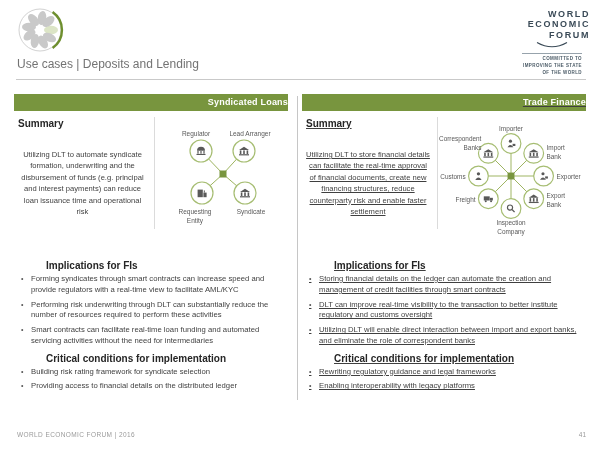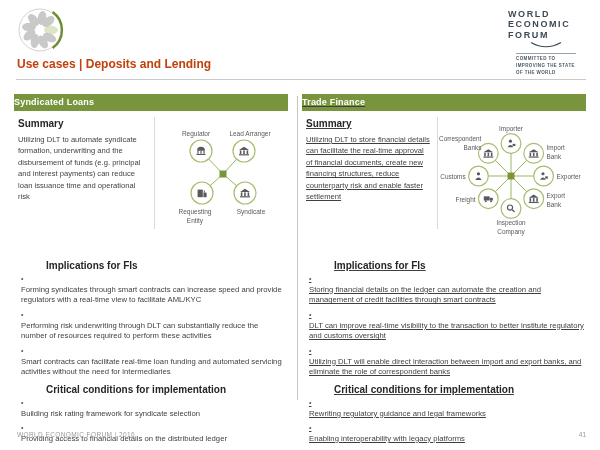--- a/index.html
+++ b/index.html
@@ -2,46 +2,46 @@
 <html><head>
 <meta charset="utf-8">
 <style>
   html,body{margin:0;padding:0;}
   body{
     width:600px;height:450px;position:relative;background:#ffffff;
     font-family:"Liberation Sans",sans-serif;color:#3F3F3F;overflow:hidden;
   }
   
   .slide-logo{position:absolute;left:16px;top:5px;width:50px;height:50px;}
-  .page-title{position:absolute;left:17px;top:57px;font-size:12px;font-weight:bold;color:#c2410c;}
+  .page-title{position:absolute;left:17px;top:57px;font-size:12px;font-weight:normal;color:#737373;}
   .title-rule{position:absolute;left:16px;right:14px;top:79px;height:0;border-top:1px solid #C9C9C9;}
-  .wef-logo{position:absolute;right:16px;top:9px;width:76px;text-align:left;color:#3A4A57;}
+  .wef-logo{position:absolute;right:10px;top:9px;width:76px;text-align:right;color:#3A4A57;}
   .wef-name{font-size:9px;font-weight:bold;letter-spacing:1.6px;line-height:1.15;}
   .wef-swoosh{display:block;margin:1px auto 0 auto;}
   .wef-tagline{margin:3px 8px 0 8px;padding-top:2px;border-top:1px solid #97A3AC;
     font-size:4.5px;letter-spacing:.4px;line-height:1.5;color:#4A5A66;font-weight:bold;}
   
   .panel{position:absolute;top:94px;}
   .panel-left{left:14px;width:274px;}
   .panel-right{left:302px;width:284px;text-decoration:underline;}
   .panel-mid-divider{position:absolute;left:297px;top:96px;height:304px;width:1px;background:#C6C6C6;}
   .panel-header{height:17px;background:#78953E;color:#ffffff;font-size:9px;font-weight:bold;
-    text-align:left;line-height:17px;letter-spacing:.2px;}
+    text-align:right;line-height:17px;letter-spacing:.2px;}
   .panel-top{display:flex;height:138px;}
   .summary-col{box-sizing:border-box;padding:7px 7px 0 4px;}
   .panel-left .summary-col{width:140px;}
   .panel-right .summary-col{width:135px;}
   .col-divider{width:1px;height:112px;margin-top:6px;background:#DBDBDB;flex:0 0 1px;}
   .diagram-col{flex:1;position:relative;}
   .section-h{font-size:10px;font-weight:bold;color:#262626;}
-  .summary-text{font-size:7.6px;line-height:1.5;color:#3F3F3F;margin-top:5px;}
+  .summary-text{font-size:7.6px;line-height:1.5;color:#3F3F3F;margin-top:20px;text-align:center;}
   .panel-bottom{padding:11px 2px 0 4px;}
   .panel-bottom .section-h{margin:0 0 3px 0;padding-left:28px;}
   .panel-bottom .section-h.second{margin-top:6px;}
-  .bullet{display:flex;font-size:7.7px;line-height:1.4;color:#3F3F3F;margin:0 0 4px 3px;flex-direction:column;}
+  .bullet{display:flex;font-size:7.7px;line-height:1.4;color:#3F3F3F;margin:0 0 4px 3px;}
   .bullet .dot{flex:0 0 10px;color:#595959;font-size:7px;line-height:1.5;}
   
   .net-svg{position:absolute;top:2px;right:0;}
   .net-label{font-size:6.5px;fill:#595959;}
   
   .footer-left{position:absolute;left:17px;bottom:12px;font-size:6.5px;color:#9A9A9A;letter-spacing:.4px;}
   .footer-page{position:absolute;right:14px;bottom:12px;font-size:6.5px;color:#9A9A9A;}
 </style>
 </head>
 <body>

